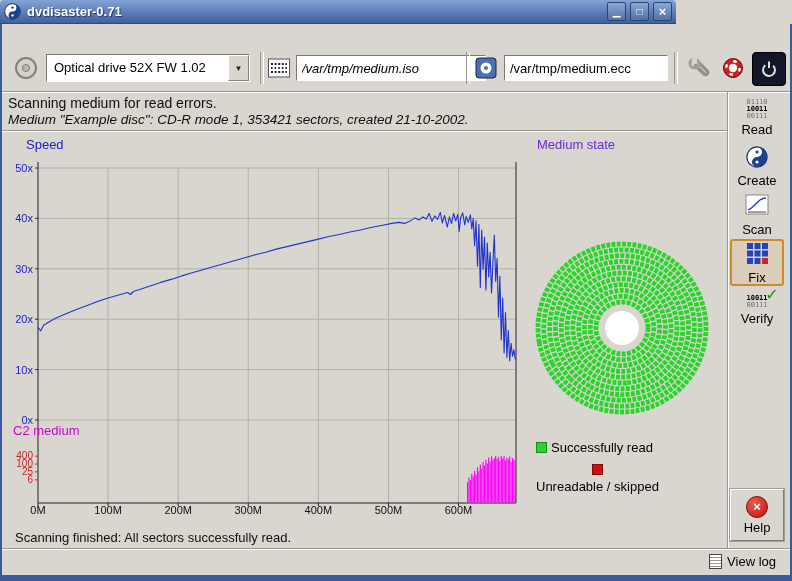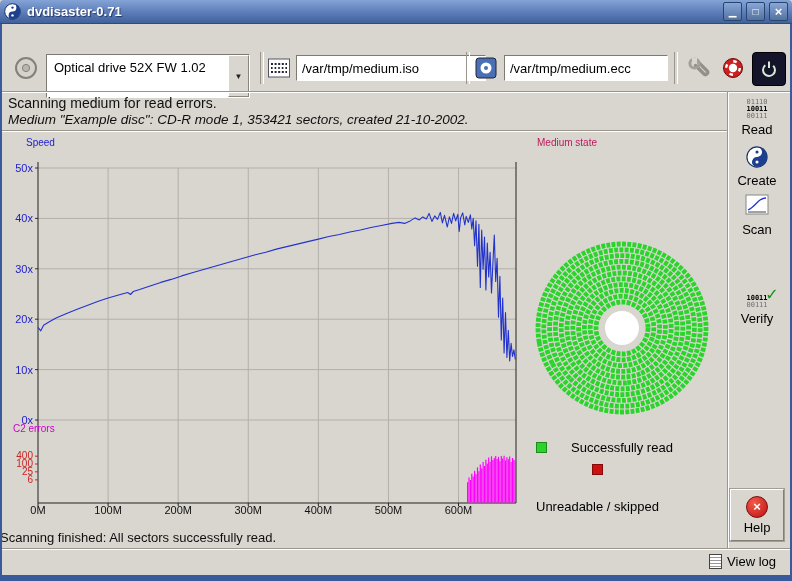--- a/index.html
+++ b/index.html
@@ -6,95 +6,95 @@
   body{width:792px;height:581px;font-family:"Liberation Sans",sans-serif;-webkit-font-smoothing:antialiased;}
   #window{position:relative;width:792px;height:581px;background:#d9d6d0;overflow:hidden;}
 
   
   .wb{position:absolute;background:#3a5a9e;}
   .wb.left{left:0;top:24px;width:2px;height:551px;}
   .wb.right{left:790px;top:24px;width:2px;height:551px;}
   .wb.bottom{left:0;top:575px;width:792px;height:6px;}
 
   
-  .titlebar{position:absolute;left:0;top:0;width:792px;height:24px;
+  .titlebar{position:absolute;left:0;top:0;width:676px;height:24px;
     background:linear-gradient(180deg,#84a3d6 0%,#5b7cb8 55%,#41619b 100%);
     border-bottom:1px solid #2c4c80;border-radius:4px 4px 0 0;
     display:flex;align-items:center;padding:0 4px;box-sizing:border-box;}
   .app-icon{width:17px;height:17px;margin-right:6px;display:flex;}
   .title-text{color:#fff;font-weight:bold;font-size:13px;text-shadow:1px 1px 1px rgba(0,0,40,.55);flex:1;}
   .tb-btn{width:17px;height:17px;margin-left:4px;border-radius:2px;border:1px solid #26466e;
     background:linear-gradient(180deg,#8aa6d8,#53729f);color:#fff;display:flex;align-items:center;justify-content:center;cursor:pointer;}
   .tb-btn span{font-size:10px;line-height:10px;}
   .tb-btn.close span{font-size:13px;font-weight:bold;}
 
   
   .menubar{position:absolute;left:2px;top:24px;width:788px;height:22px;display:flex;align-items:center;font-size:13px;color:#111;}
   .menu-item{padding:3px 9px;cursor:pointer;}
   .menu-help{margin-left:auto;margin-right:8px;}
 
   
   .toolbar{position:absolute;left:2px;top:46px;width:788px;height:45px;}
   .drive-btn{position:absolute;left:6px;top:4px;width:36px;height:36px;display:flex;align-items:center;justify-content:center;cursor:pointer;}
-  .combo{position:absolute;left:44px;top:8px;width:204px;height:44px;display:flex;background:#fff;
+  .combo{position:absolute;left:44px;top:8px;width:204px;height:28px;display:flex;background:#fff;
     border:1px solid;border-color:#7e7a72 #fff #fff #7e7a72;box-sizing:border-box;cursor:pointer;}
   .combo-text{flex:1;font-size:13px;color:#000;padding:5px 0 0 7px;white-space:nowrap;overflow:hidden;}
   .combo-arrow{width:19px;background:#d9d6d0;border:1px solid;border-color:#fff #8a857b #8a857b #fff;
     display:flex;align-items:center;justify-content:center;}
   .combo-arrow i{font-style:normal;font-size:8px;color:#222;}
   .tsep{position:absolute;top:6px;width:2px;height:32px;border-left:1px solid #9a958d;border-right:1px solid #fff;}
   .tsep.s1{left:258px;} .tsep.s2{left:464px;} .tsep.s3{left:672px;}
   .mini-icon{position:absolute;top:10px;width:24px;height:24px;display:flex;align-items:center;justify-content:center;}
   .mini-icon.iso{left:265px;} .mini-icon.ecc{left:472px;}
   .entry{position:absolute;top:9px;height:26px;background:#fff;border:1px solid;border-color:#7e7a72 #fff #fff #7e7a72;
     font-family:"Liberation Sans",sans-serif;font-size:13px;color:#000;padding:0 5px;box-sizing:border-box;outline:none;}
-  .entry.iso-entry{left:294px;width:190px;} .entry.ecc-entry{left:502px;width:164px;}
+  .entry.iso-entry{left:294px;width:190px;font-style:italic;} .entry.ecc-entry{left:502px;width:164px;}
   .tool-btn{position:absolute;top:7px;width:30px;height:30px;display:flex;align-items:center;justify-content:center;cursor:pointer;}
   .tool-btn.wrench{left:682px;} .tool-btn.ring{left:716px;}
   .tool-btn.power{left:750px;top:6px;width:32px;height:32px;background:#14142a;border:1px solid #000;border-radius:4px;}
 
   
   .hline{position:absolute;height:2px;background:linear-gradient(180deg,#9a958d 50%,#ffffff 50%);}
   .hline.hl1{left:2px;top:91px;width:788px;}
   .hline.hl2{left:2px;top:130px;width:725px;}
   .vline{position:absolute;left:727px;top:92px;width:2px;height:456px;
     border-left:1px solid #9a958d;border-right:1px solid #fff;box-sizing:border-box;}
 
   
   .status1{position:absolute;left:8px;top:95px;font-size:14px;color:#0f0f0f;}
   .status2{position:absolute;left:8px;top:112px;font-size:13.5px;font-style:italic;color:#0f0f0f;}
 
   
-  .chart-title{position:absolute;font-size:10px;z-index:3;}
+  .chart-title{position:absolute;font-size:13px;z-index:3;}
   .speed-label{left:26px;top:137px;}
   .state-label{left:537px;top:137px;}
   .c2-label{left:13px;top:423px;}
   svg.scan-chart{position:absolute;left:8px;top:148px;font-family:"Liberation Sans",sans-serif;}
   svg.disc{position:absolute;left:534px;top:240px;}
-  .legend-item{position:absolute;left:536px;display:flex;align-items:center;gap:24px;font-size:13px;color:#000;text-align:right;}
+  .legend-item{position:absolute;left:536px;display:flex;align-items:center;gap:4px;font-size:13px;color:#000;text-align:right;}
   .legend-item.li1{top:440px;} .legend-item.li2{top:464px;flex-direction:column;}
   .swatch{width:9px;height:9px;display:inline-block;border:1px solid rgba(0,0,0,.35);}
 
   
   .side-btn{position:absolute;left:730px;width:54px;height:47px;display:flex;flex-direction:column;align-items:center;
     justify-content:center;gap:2px;font-size:13px;color:#000;cursor:pointer;box-sizing:border-box;}
   .sb-read{top:94px;} .sb-create{top:143px;} .sb-scan{top:191px;} .sb-fix{top:239px;} .sb-verify{top:287px;}
   .sb-fix{border:2px solid #cf8a30;border-radius:3px;background:rgba(223,160,70,.16);}
   .bin-icon{font-family:"DejaVu Sans Mono",monospace;font-size:7px;line-height:7px;text-align:center;color:#6f6f6f;}
   .bin-icon .l2{color:#000;font-weight:bold;}
   .verify-icon{position:relative;font-family:"DejaVu Sans Mono",monospace;font-size:7px;line-height:7px;text-align:center;color:#6f6f6f;}
   .verify-icon .l1{color:#000;font-weight:bold;}
   .verify-check{position:absolute;right:-11px;top:-4px;font-size:16px;font-weight:bold;color:#159015;font-family:"DejaVu Sans",sans-serif;}
   .sb-stop{top:489px;height:52px;background:#d9d6d0;border:1px solid;border-color:#fff #837e74 #837e74 #fff;outline:1px solid #a39e95;}
   .stop-icon{width:22px;height:22px;border-radius:50%;background:radial-gradient(circle at 35% 30%,#f15a4a,#c01010);
     border:1px solid #7a0c0c;color:#fff;display:flex;align-items:center;justify-content:center;box-sizing:border-box;}
   .stop-icon span{font-size:13px;font-weight:bold;line-height:13px;}
 
   
-  .scan-result{position:absolute;left:0;top:530px;font-size:13px;color:#0f0f0f;}
+  .scan-result{position:absolute;left:15px;top:530px;font-size:13px;color:#0f0f0f;}
   .statusbar{position:absolute;left:2px;top:548px;width:788px;height:27px;border-top:1px solid #9a958d;
     box-shadow:inset 0 1px 0 #fff;box-sizing:border-box;}
   .view-log{position:absolute;right:8px;top:4px;display:flex;align-items:center;gap:5px;font-size:13px;color:#000;
     padding:1px 6px;cursor:pointer;}
   .vl-icon{width:11px;height:13px;border:1px solid #444;background:repeating-linear-gradient(180deg,#fff 0 2px,#999 2px 3px);}
 </style>
 </head>
 <body>
 
 <div id="window">
@@ -177,21 +177,21 @@
   </div>
 
   <div class="hline hl1"></div>
 
   <div class="status1">Scanning medium for read errors.</div>
   <div class="status2">Medium "Example disc": CD-R mode 1, 353421 sectors, created 21-10-2002.</div>
 
   <div class="hline hl2"></div>
 
   <div class="chart-title speed-label" style="color: rgb(32, 32, 204);">Speed</div>
-  <div class="chart-title state-label" style="color: #be185d;">Medium state</div>
+  <div class="chart-title state-label" style="color: #6d28d9;">Medium state</div>
 
   <svg class="scan-chart" width="525" height="372">
       <line x1="30" y1="20" x2="508" y2="20" stroke="#b3b0a9" stroke-width="1"></line>
       <text x="25" y="24" text-anchor="end" fill="#2020cc" font-size="11">50x</text>
       <line x1="27" y1="20" x2="30" y2="20" stroke="#333" stroke-width="1"></line>
       <line x1="30" y1="70.4" x2="508" y2="70.4" stroke="#b3b0a9" stroke-width="1"></line>
       <text x="25" y="74.4" text-anchor="end" fill="#2020cc" font-size="11">40x</text>
       <line x1="27" y1="70.4" x2="30" y2="70.4" stroke="#333" stroke-width="1"></line>
       <line x1="30" y1="120.80000000000001" x2="508" y2="120.80000000000001" stroke="#b3b0a9" stroke-width="1"></line>
       <text x="25" y="124.80000000000001" text-anchor="end" fill="#2020cc" font-size="11">30x</text>
@@ -266,21 +266,21 @@
       <line x1="496.1" y1="354.5" x2="496.1" y2="307.8" stroke="#ff00ff" stroke-width="1.2"></line>
       <line x1="497.5" y1="354.5" x2="497.5" y2="312.4" stroke="#ff00ff" stroke-width="1.2"></line>
       <line x1="498.9" y1="354.5" x2="498.9" y2="309.3" stroke="#ff00ff" stroke-width="1.2"></line>
       <line x1="500.3" y1="354.5" x2="500.3" y2="311.3" stroke="#ff00ff" stroke-width="1.2"></line>
       <line x1="501.7" y1="354.5" x2="501.7" y2="308.5" stroke="#ff00ff" stroke-width="1.2"></line>
       <line x1="503.1" y1="354.5" x2="503.1" y2="314.1" stroke="#ff00ff" stroke-width="1.2"></line>
       <line x1="504.5" y1="354.5" x2="504.5" y2="310.0" stroke="#ff00ff" stroke-width="1.2"></line>
       <line x1="505.9" y1="354.5" x2="505.9" y2="311.8" stroke="#ff00ff" stroke-width="1.2"></line>
       <line x1="507.3" y1="354.5" x2="507.3" y2="313.0" stroke="#ff00ff" stroke-width="1.2"></line>
     </svg>
-  <div class="chart-title c2-label" style="color: rgb(204, 0, 204);">C2 errors</div>
+  <div class="chart-title c2-label" style="color: rgb(204, 0, 204);">C2 medium</div>
 
   <svg class="disc" width="176" height="176">
       <circle cx="88" cy="88" r="26.0" fill="none" stroke="#2bd42b" stroke-width="4.8" stroke-dasharray="3.97 1.30" transform="rotate(0 88 88)"></circle>
       <circle cx="88" cy="88" r="31.8" fill="none" stroke="#2bd42b" stroke-width="4.8" stroke-dasharray="3.96 1.30" transform="rotate(17 88 88)"></circle>
       <circle cx="88" cy="88" r="37.6" fill="none" stroke="#2bd42b" stroke-width="4.8" stroke-dasharray="3.95 1.30" transform="rotate(34 88 88)"></circle>
       <circle cx="88" cy="88" r="43.4" fill="none" stroke="#2bd42b" stroke-width="4.8" stroke-dasharray="3.94 1.30" transform="rotate(51 88 88)"></circle>
       <circle cx="88" cy="88" r="49.2" fill="none" stroke="#2bd42b" stroke-width="4.8" stroke-dasharray="3.94 1.30" transform="rotate(68 88 88)"></circle>
       <circle cx="88" cy="88" r="55.0" fill="none" stroke="#2bd42b" stroke-width="4.8" stroke-dasharray="3.94 1.30" transform="rotate(85 88 88)"></circle>
       <circle cx="88" cy="88" r="60.8" fill="none" stroke="#2bd42b" stroke-width="4.8" stroke-dasharray="3.93 1.30" transform="rotate(102 88 88)"></circle>
       <circle cx="88" cy="88" r="66.6" fill="none" stroke="#2bd42b" stroke-width="4.8" stroke-dasharray="3.93 1.30" transform="rotate(119 88 88)"></circle>
@@ -325,20 +325,36 @@
       <svg viewBox="0 0 24 24" width="22" height="22">
         <circle cx="12" cy="12" r="11" fill="#fff" stroke="#15305f" stroke-width="1.2"></circle>
         <path d="M12 1a11 11 0 0 1 0 22 5.5 5.5 0 0 1 0-11 5.5 5.5 0 0 0 0-11z" fill="#1c3f8f"></path>
         <circle cx="12" cy="17.5" r="1.7" fill="#fff"></circle>
         <circle cx="12" cy="6.5" r="1.7" fill="#1c3f8f"></circle>
       </svg>
     </span>
     <div>Create</div>
   </div>
 
+  <div class="side-btn sb-fix">
+    <span>
+      <svg width="24" height="24">
+        <rect x="2" y="2" width="6" height="6" fill="#2244bb"></rect>
+          <rect x="9.5" y="2" width="6" height="6" fill="#2244bb"></rect>
+          <rect x="17" y="2" width="6" height="6" fill="#2244bb"></rect>
+        <rect x="2" y="9.5" width="6" height="6" fill="#2244bb"></rect>
+          <rect x="9.5" y="9.5" width="6" height="6" fill="#2244bb"></rect>
+          <rect x="17" y="9.5" width="6" height="6" fill="#2244bb"></rect>
+        <rect x="2" y="17" width="6" height="6" fill="#2244bb"></rect>
+          <rect x="9.5" y="17" width="6" height="6" fill="#2244bb"></rect>
+          <rect x="17" y="17" width="6" height="6" fill="#cc2222"></rect>
+      </svg>
+    </span>
+    <div>Fix</div>
+  </div>
 
   <div class="side-btn sb-verify">
     <div class="verify-icon">
       <div class="l1">10011</div>
       <div class="l2">00111</div>
       <span class="verify-check">✓</span>
     </div>
     <div>Verify</div>
   </div>
 

